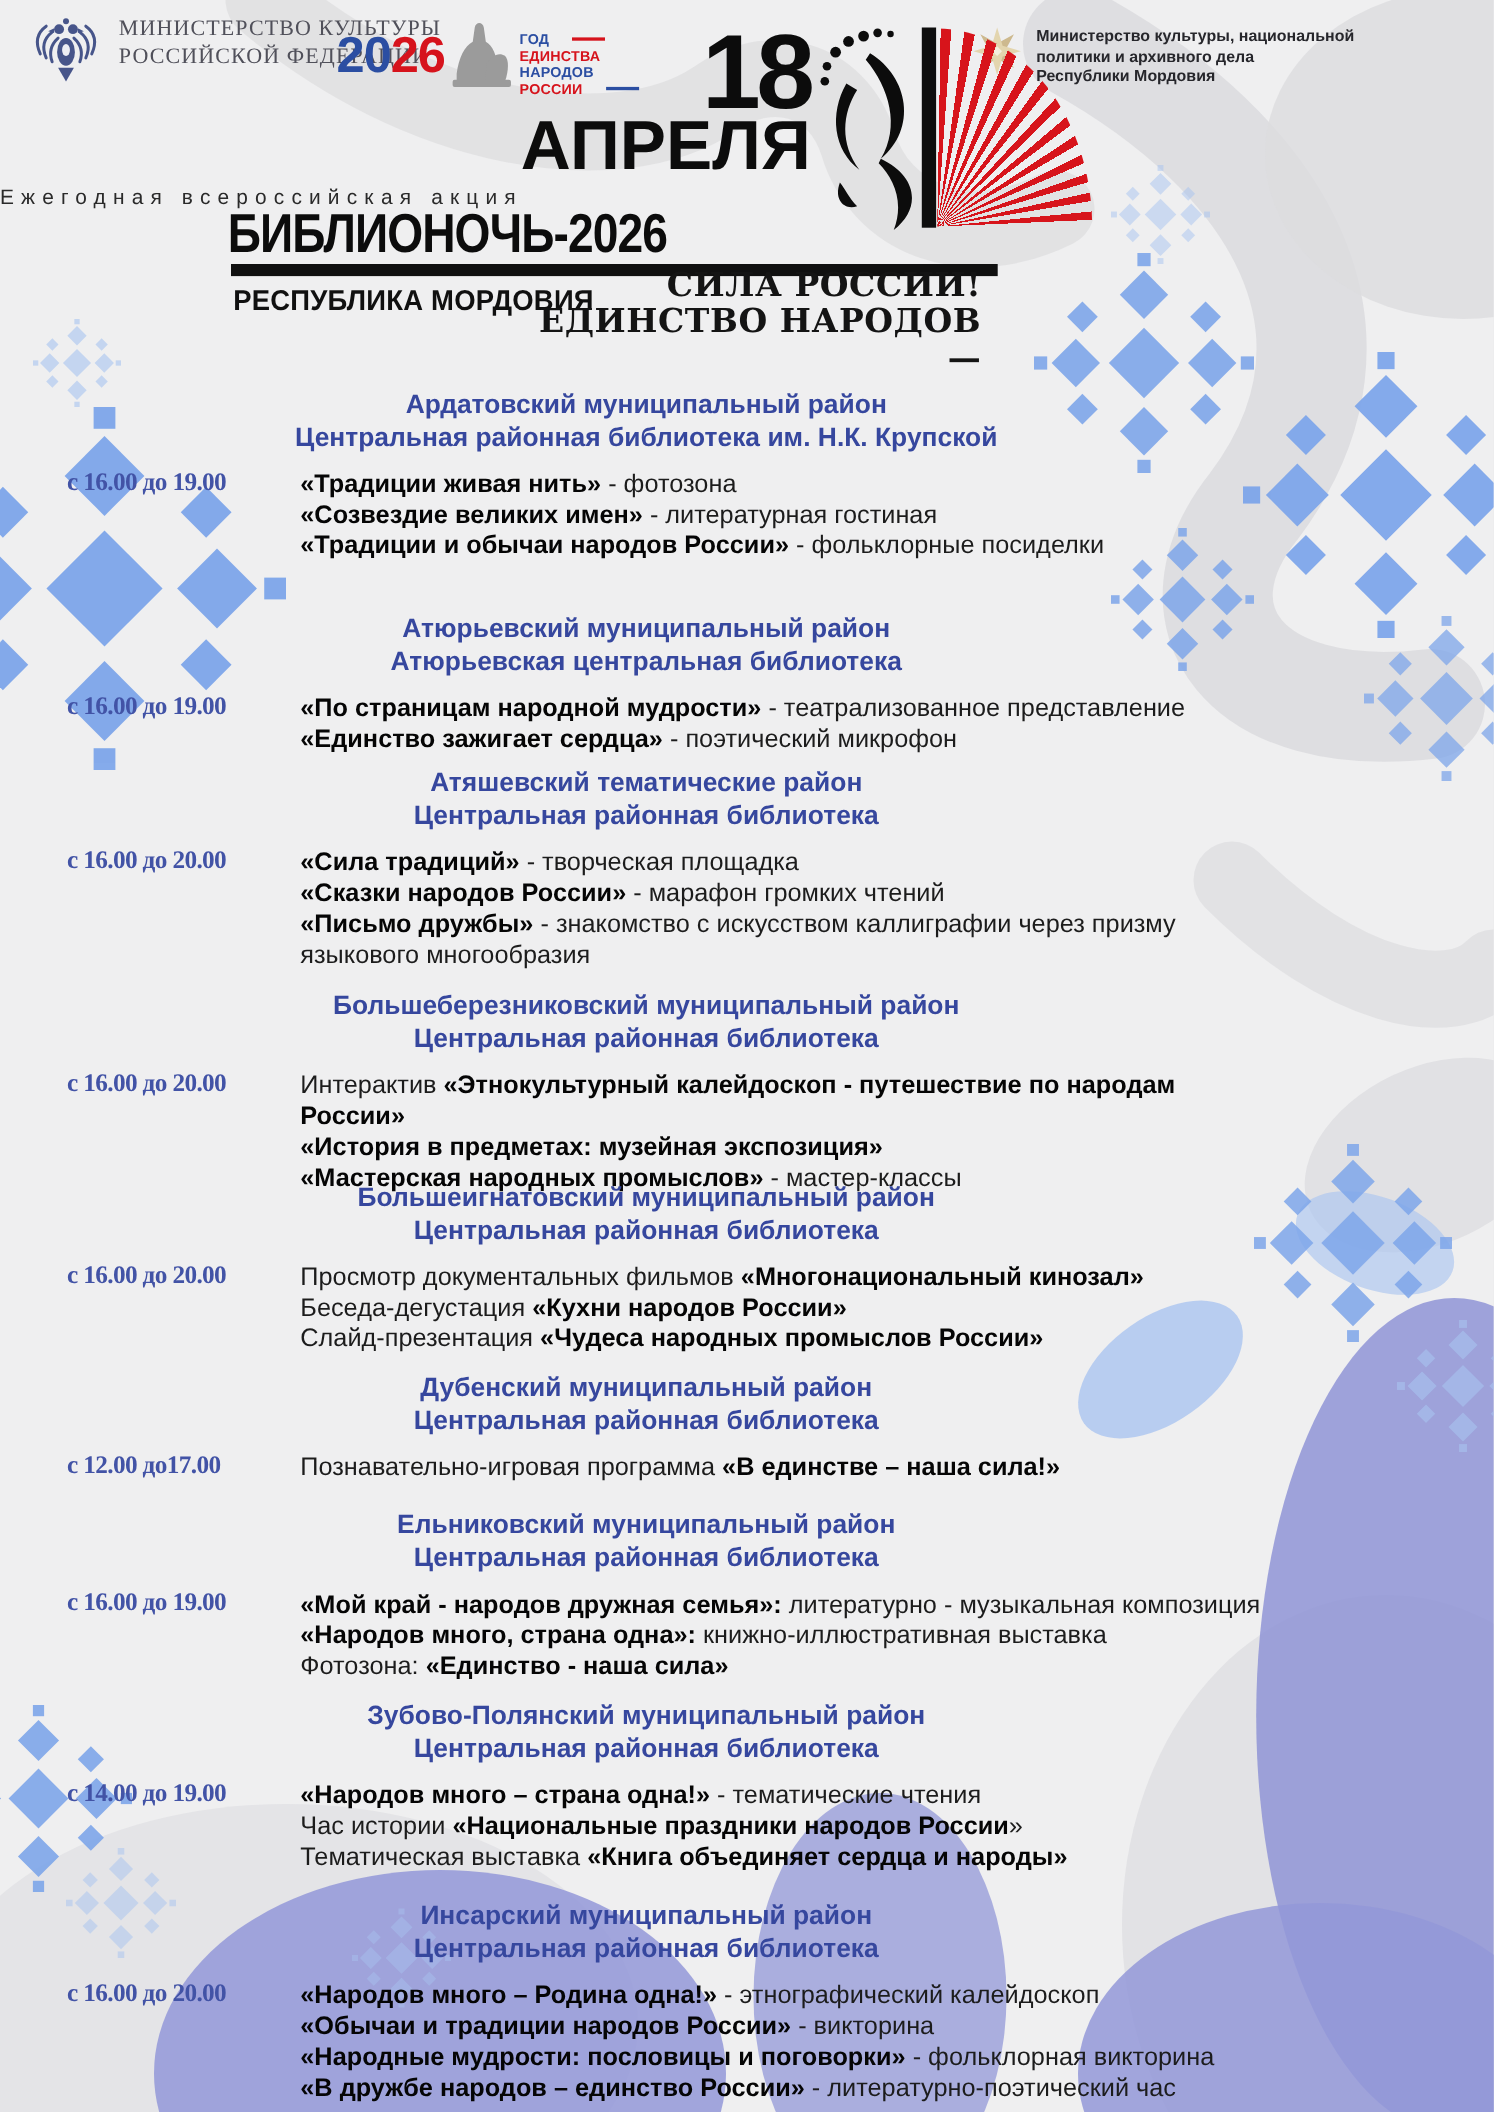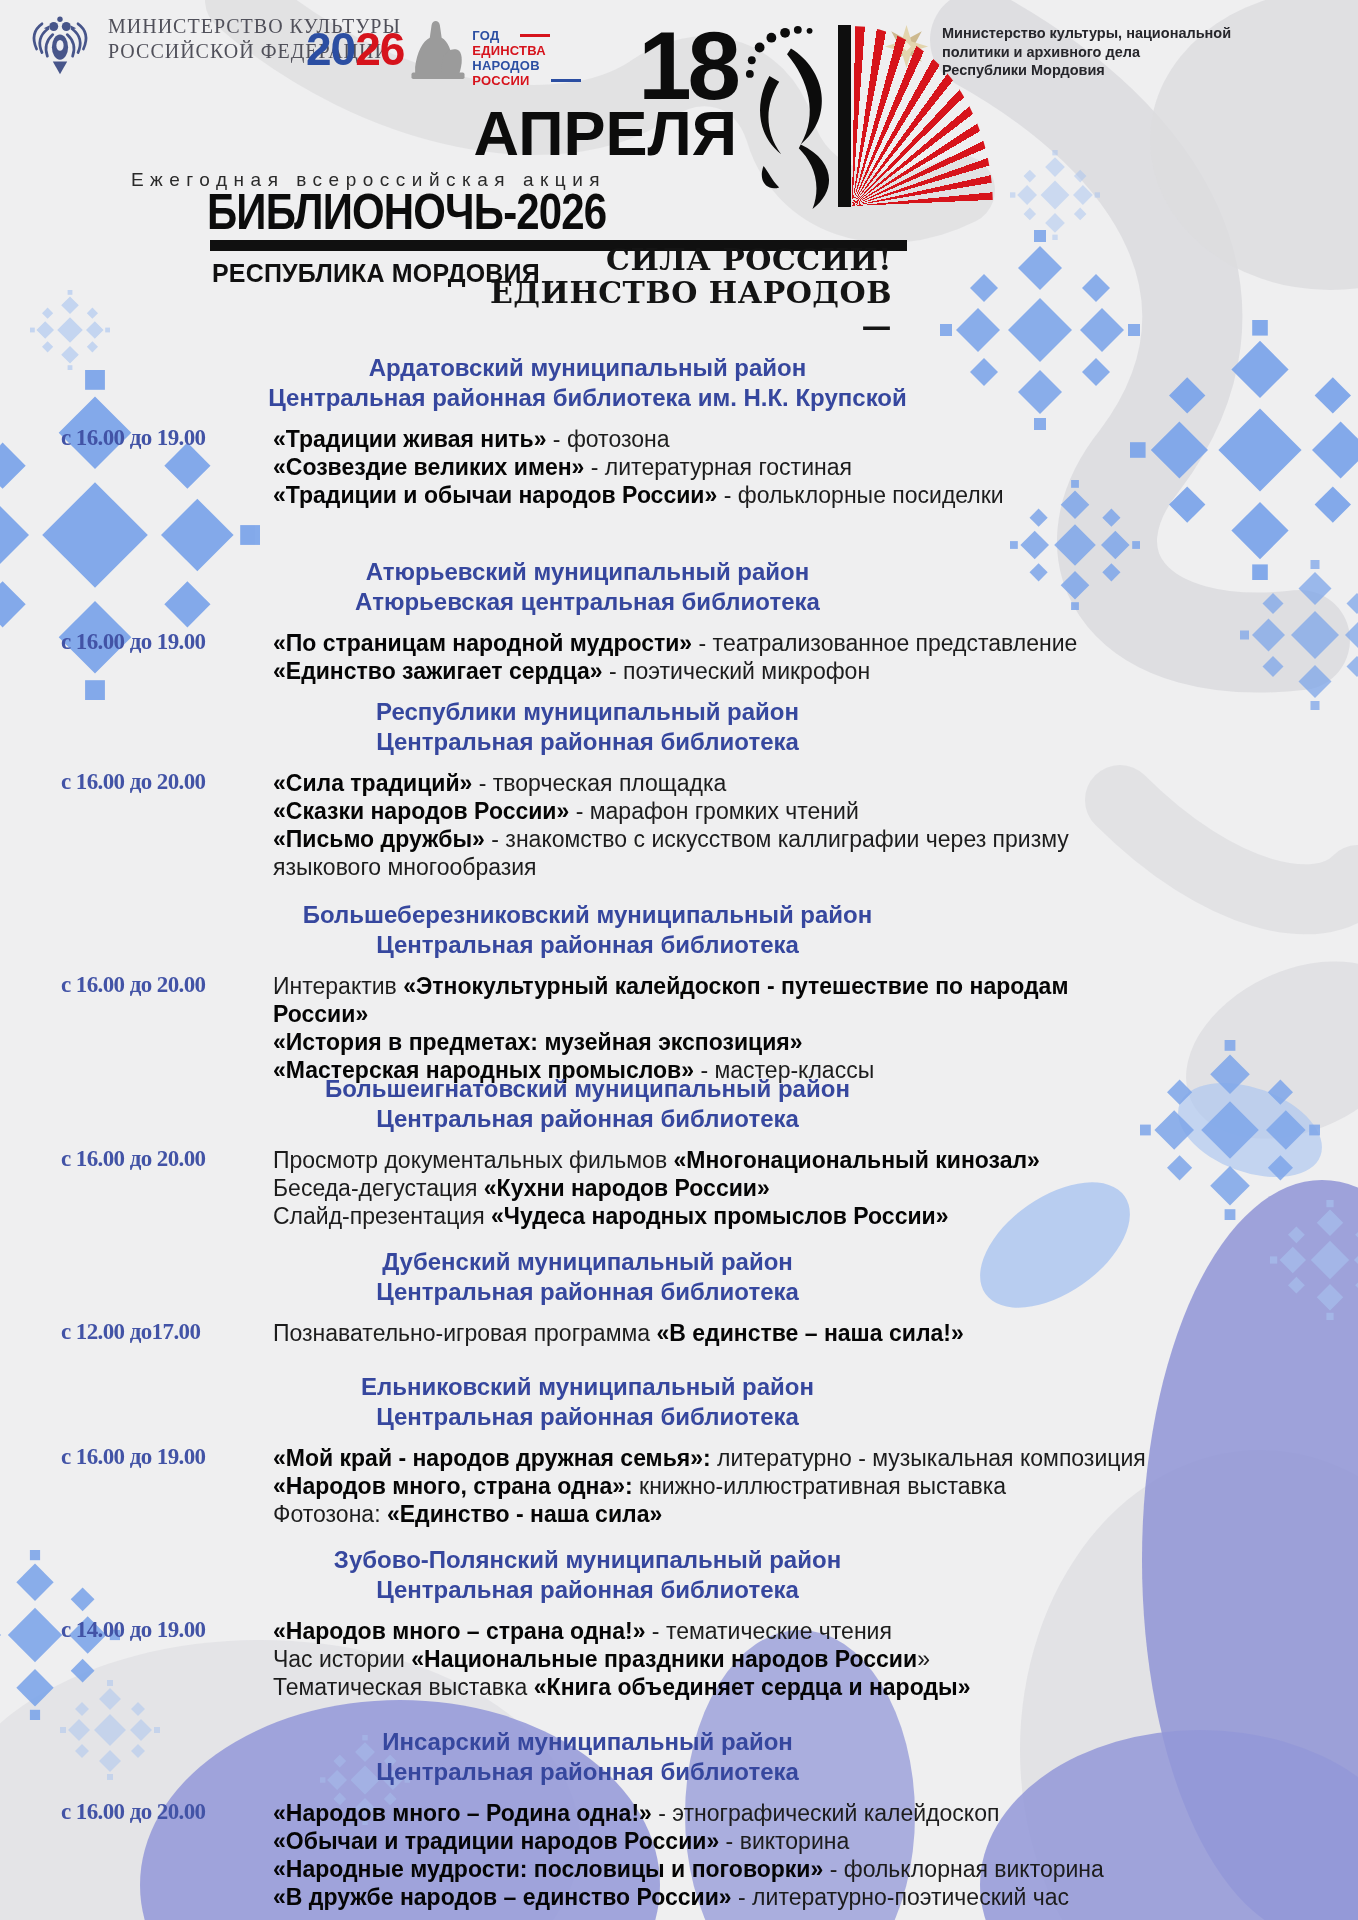--- a/index.html
+++ b/index.html
@@ -24,21 +24,21 @@
   .rule-red{background:#d6131c;}.rule-blue{background:#2b4ea2;}
   .rm{position:absolute;left:884px;top:24px;display:flex;gap:13px;align-items:flex-start;}
   .star{width:45px;height:45px;flex:0 0 auto;}
   .rm-text{font-size:14.5px;line-height:18.5px;font-weight:700;color:#26262b;}
 
   
   .t18{position:absolute;left:437px;top:18px;width:300px;text-align:right;font-size:96px;
        font-weight:700;letter-spacing:-4px;line-height:1;color:#0c0c0c;}
   .tmonth{position:absolute;left:417px;top:102px;width:320px;text-align:right;font-size:63px;
        font-weight:700;line-height:1;color:#0c0c0c;letter-spacing:0;}
-  .tsub{position:absolute;left:0;top:169px;width:737px;text-align:center;font-size:19px;
+  .tsub{position:absolute;left:0;top:169px;width:737px;text-align:left;font-size:19px;
        letter-spacing:6.5px;color:#2a2a2a;font-weight:500;}
   .tevent{position:absolute;left:207px;top:187px;font-size:50px;font-weight:700;line-height:1;
        letter-spacing:-1px;transform:scaleX(.84);transform-origin:left top;color:#0c0c0c;}
   .hbar{position:absolute;left:210px;top:240px;width:697px;height:11px;background:#101010;}
   .tregion{position:absolute;left:212px;top:258px;font-size:26px;font-weight:700;color:#101010;
        transform:scaleX(.96);transform-origin:left top;letter-spacing:.2px;}
   .slogan{position:absolute;left:470px;top:243px;width:422px;text-align:right;
        font-family:"DejaVu Serif",serif;font-weight:700;font-size:30px;line-height:33px;
        color:#141414;letter-spacing:.5px;}
 
@@ -234,21 +234,21 @@
         <div class="sec-body">
           <div class="time">с 16.00 до 19.00</div>
           <div class="lines">
             <div class="line"><span class="b">«По страницам народной мудрости»</span><span class="r"> - театрализованное представление</span></div>
             <div class="line"><span class="b">«Единство зажигает сердца»</span><span class="r"> - поэтический микрофон</span></div>
           </div>
         </div>
       </section>
       <section class="section" style="top: 697px;">
         <div class="sec-head">
-          <div class="district">Республики муниципальный район</div>
+          <div class="district">Атяшевский тематические район</div>
           <div class="library">Центральная районная библиотека</div>
         </div>
         <div class="sec-body">
           <div class="time">с 16.00 до 20.00</div>
           <div class="lines">
             <div class="line"><span class="b">«Сила традиций»</span><span class="r"> - творческая площадка</span></div>
             <div class="line"><span class="b">«Сказки народов России»</span><span class="r"> - марафон громких чтений</span></div>
             <div class="line"><span class="b">«Письмо дружбы»</span><span class="r"> - знакомство с искусством каллиграфии через призму языкового многообразия</span></div>
           </div>
         </div>

